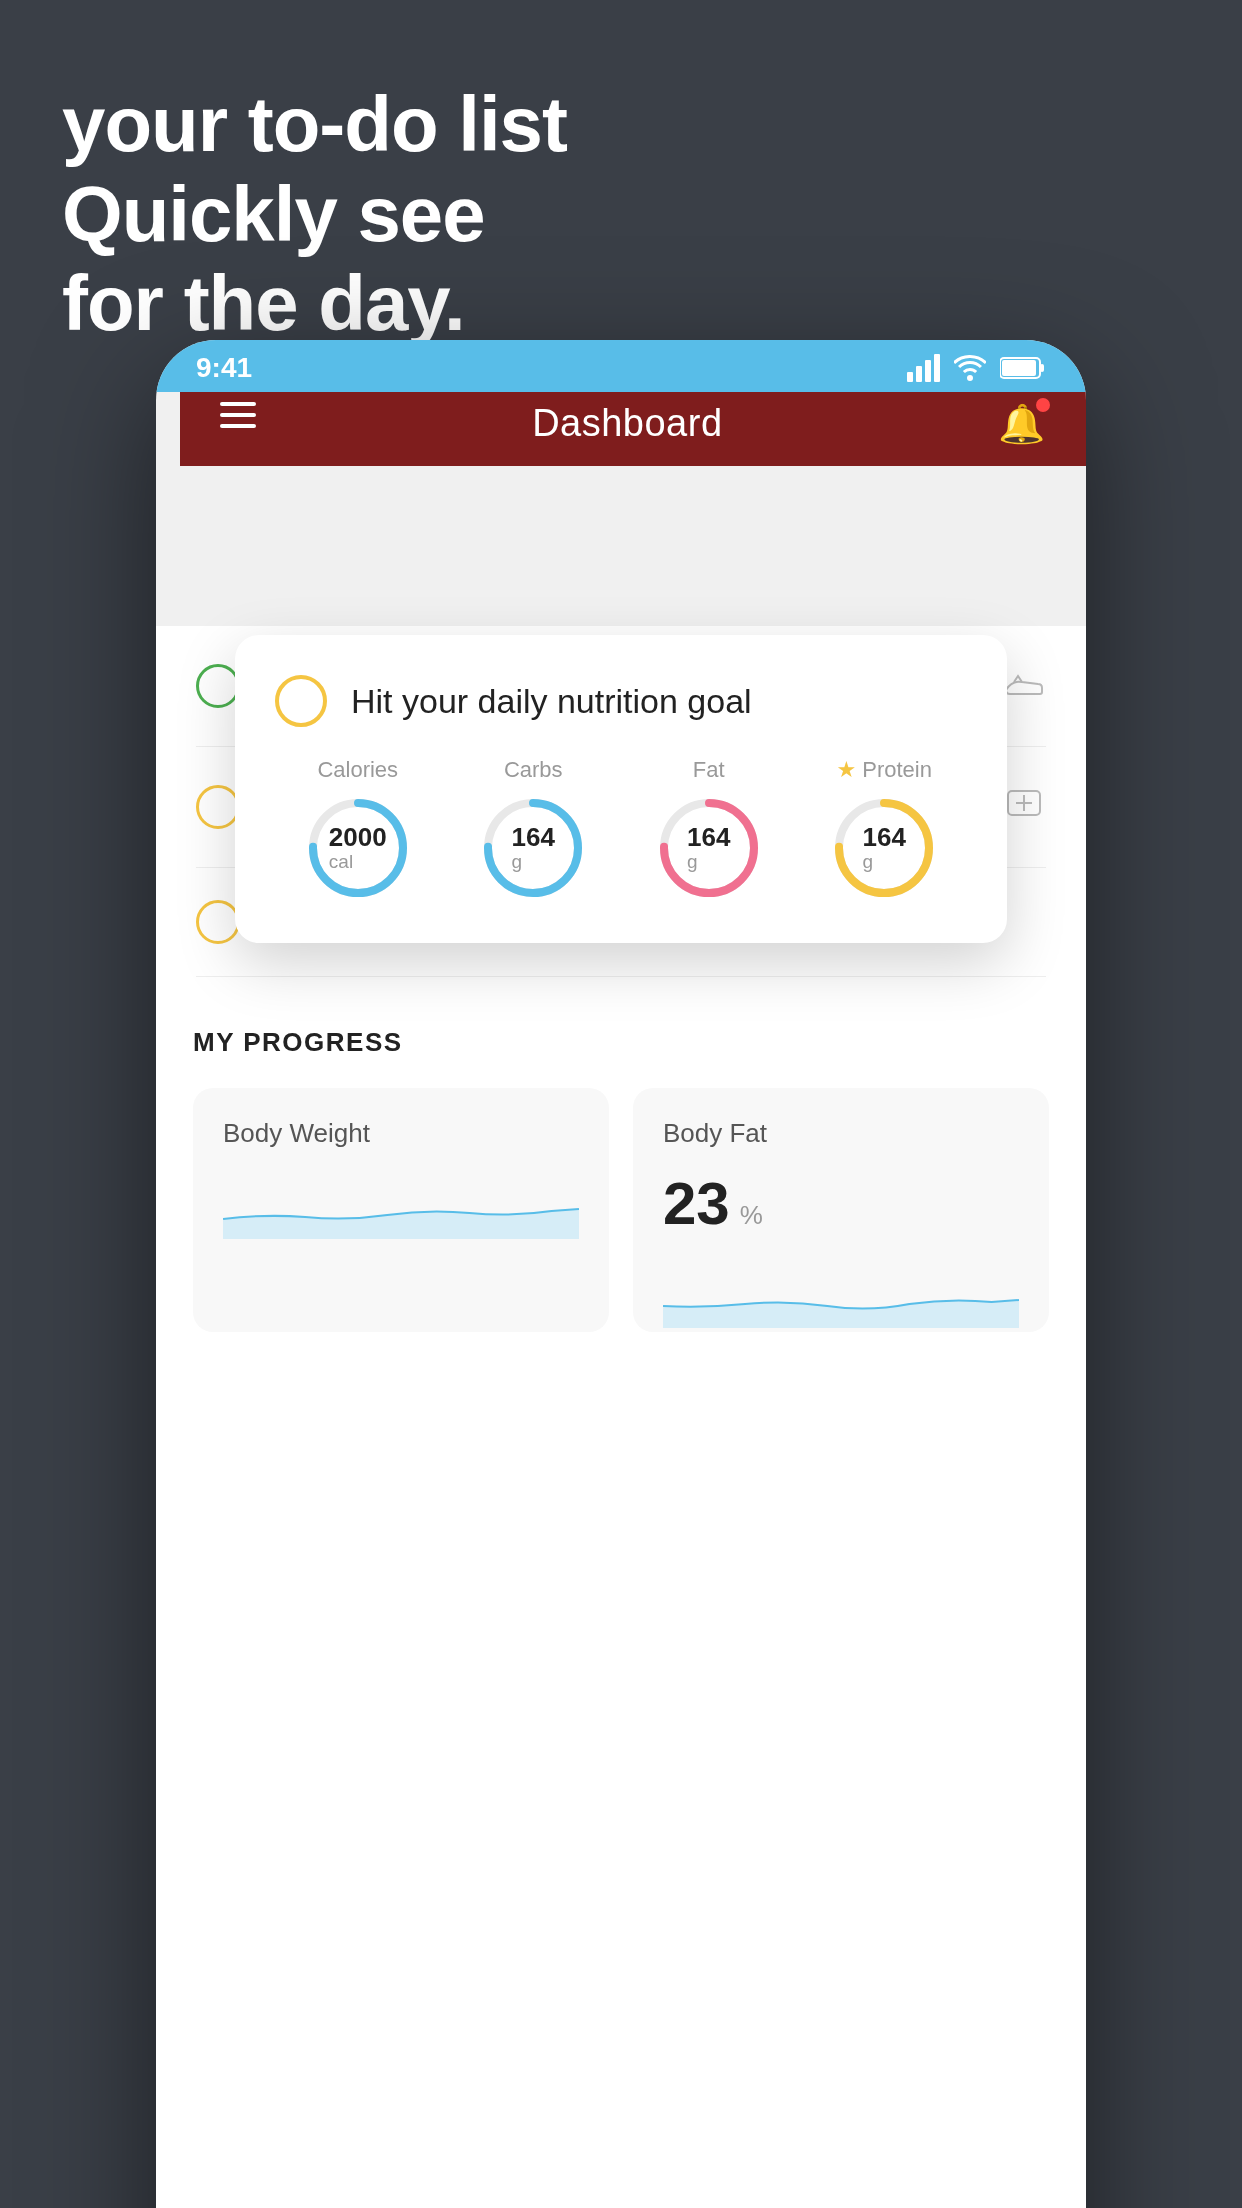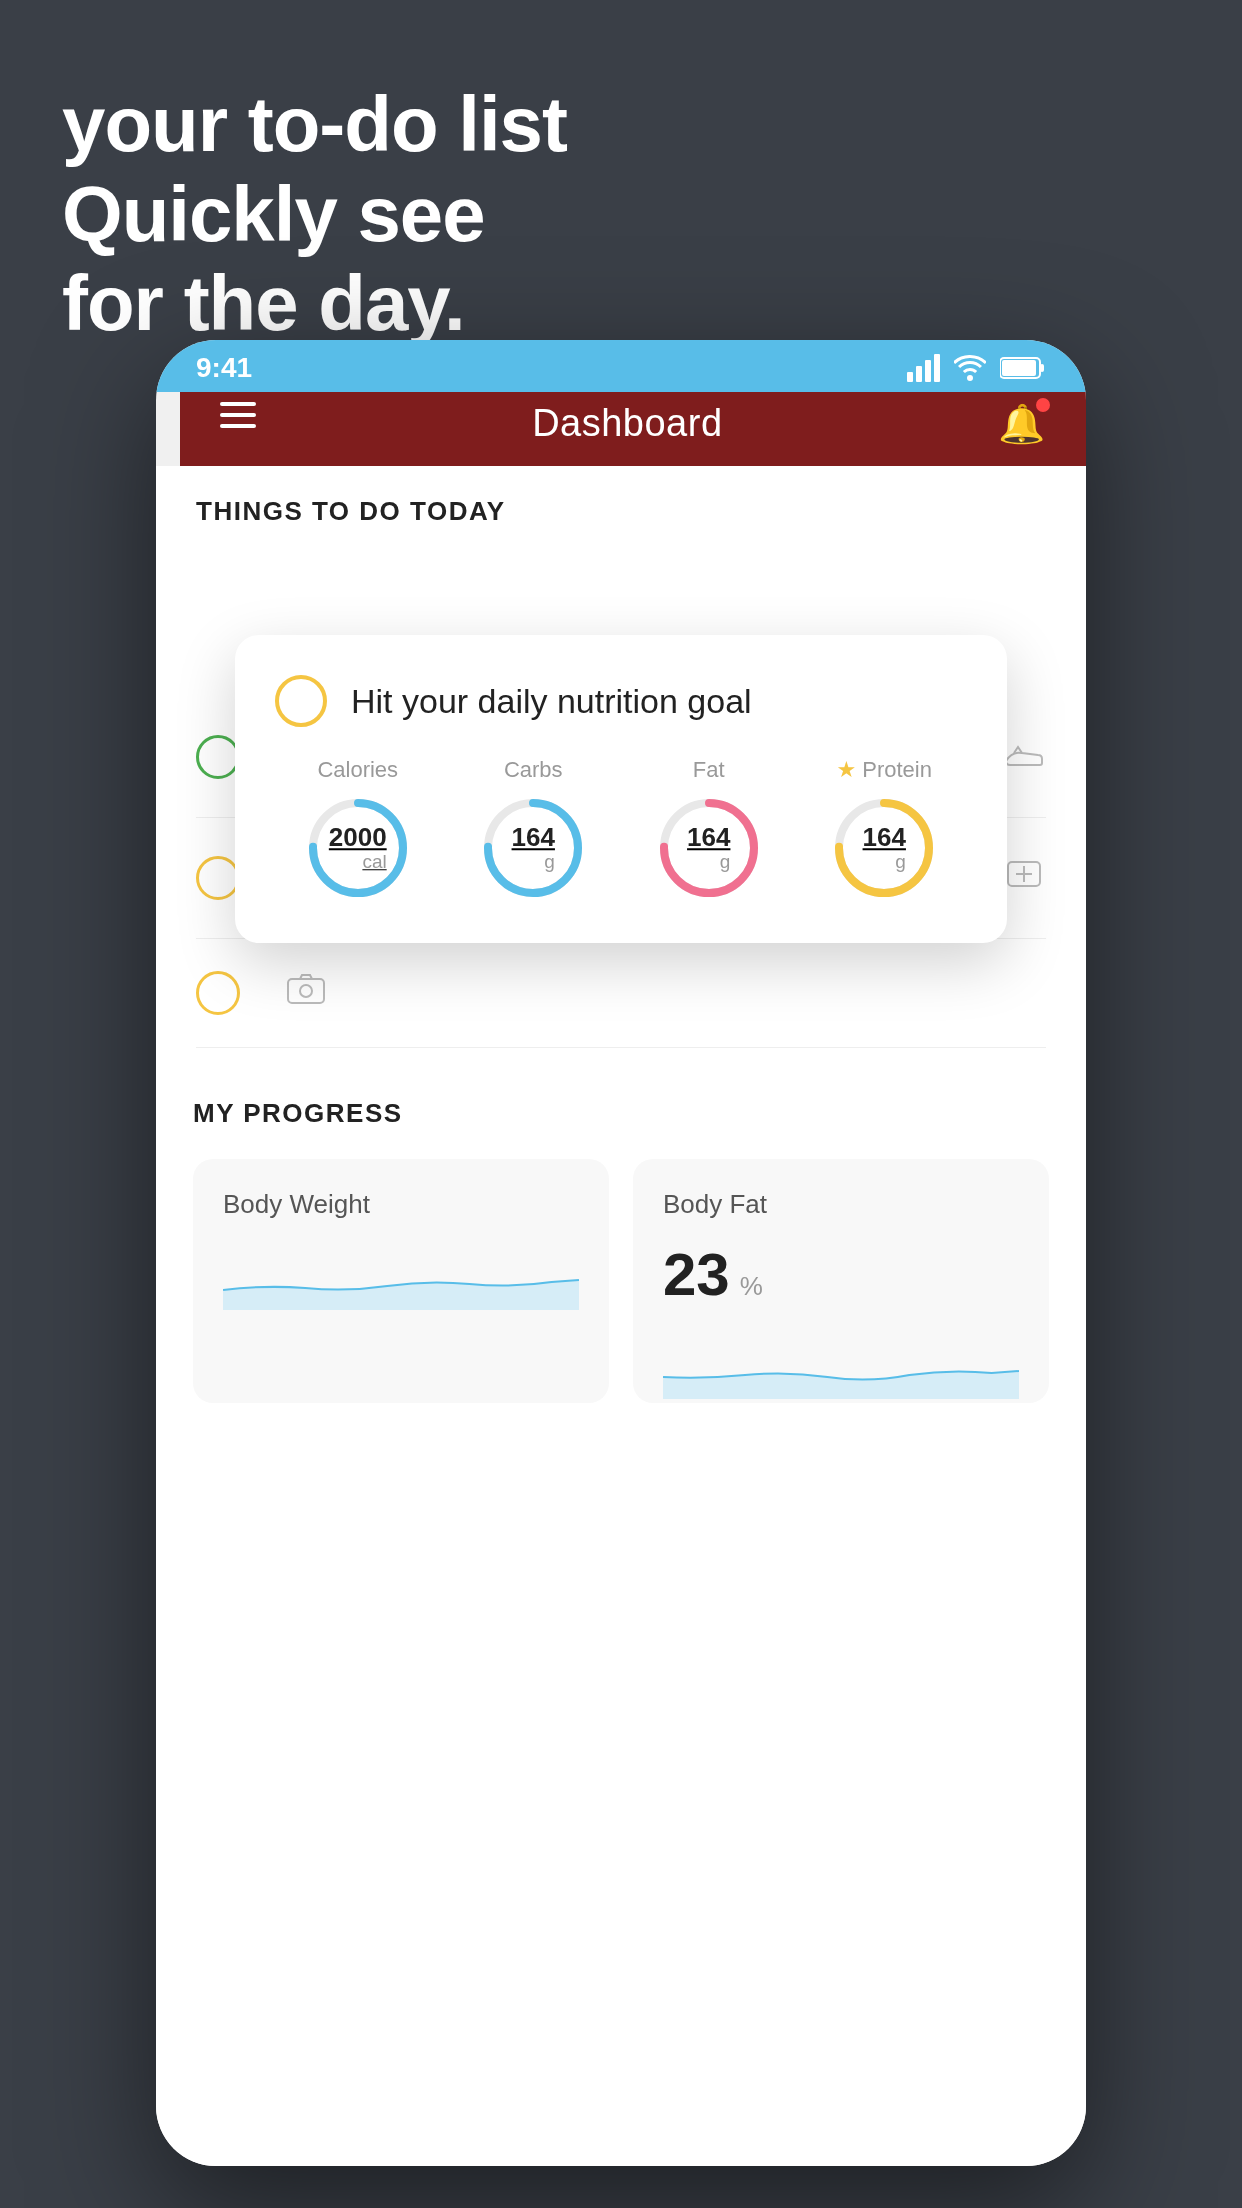--- a/index.html
+++ b/index.html
@@ -185,23 +185,22 @@
       stroke-dashoffset: 70;
     }
     .circle-blue .circle-fg { stroke: #58bde8; }
     .circle-pink .circle-fg { stroke: #f07090; }
     .circle-gold .circle-fg { stroke: #f5c542; }
     .circle-center-text {
       position: absolute;
       top: 50%;
       left: 50%;
       transform: translate(-50%, -50%);
-      text-align: right;
+      text-align: left;
       line-height: 1.1;
-      text-decoration: underline;
     }
     .circle-center-text .val {
       font-size: 26px;
       font-weight: 700;
       color: #222;
       display: block;
     }
     .circle-center-text .unit {
       font-size: 19px;
       color: #999;
@@ -366,21 +365,20 @@
     </div>
     <span class="nav-title">Dashboard</span>
     <div class="bell-icon">
       🔔
       <div class="bell-dot"></div>
     </div>
   </div>
 
   <div class="content-area">
 
-    <div class="section-header">THINGS TO DO TODAY</div>
 
     <div class="todo-list">
 
       <div class="todo-item">
         <div class="todo-circle green"></div>
         <div class="todo-text">
           <div class="todo-title">Running</div>
           <div class="todo-subtitle">Track your stats (target: 5km)</div>
         </div>
         <div class="todo-icon">

